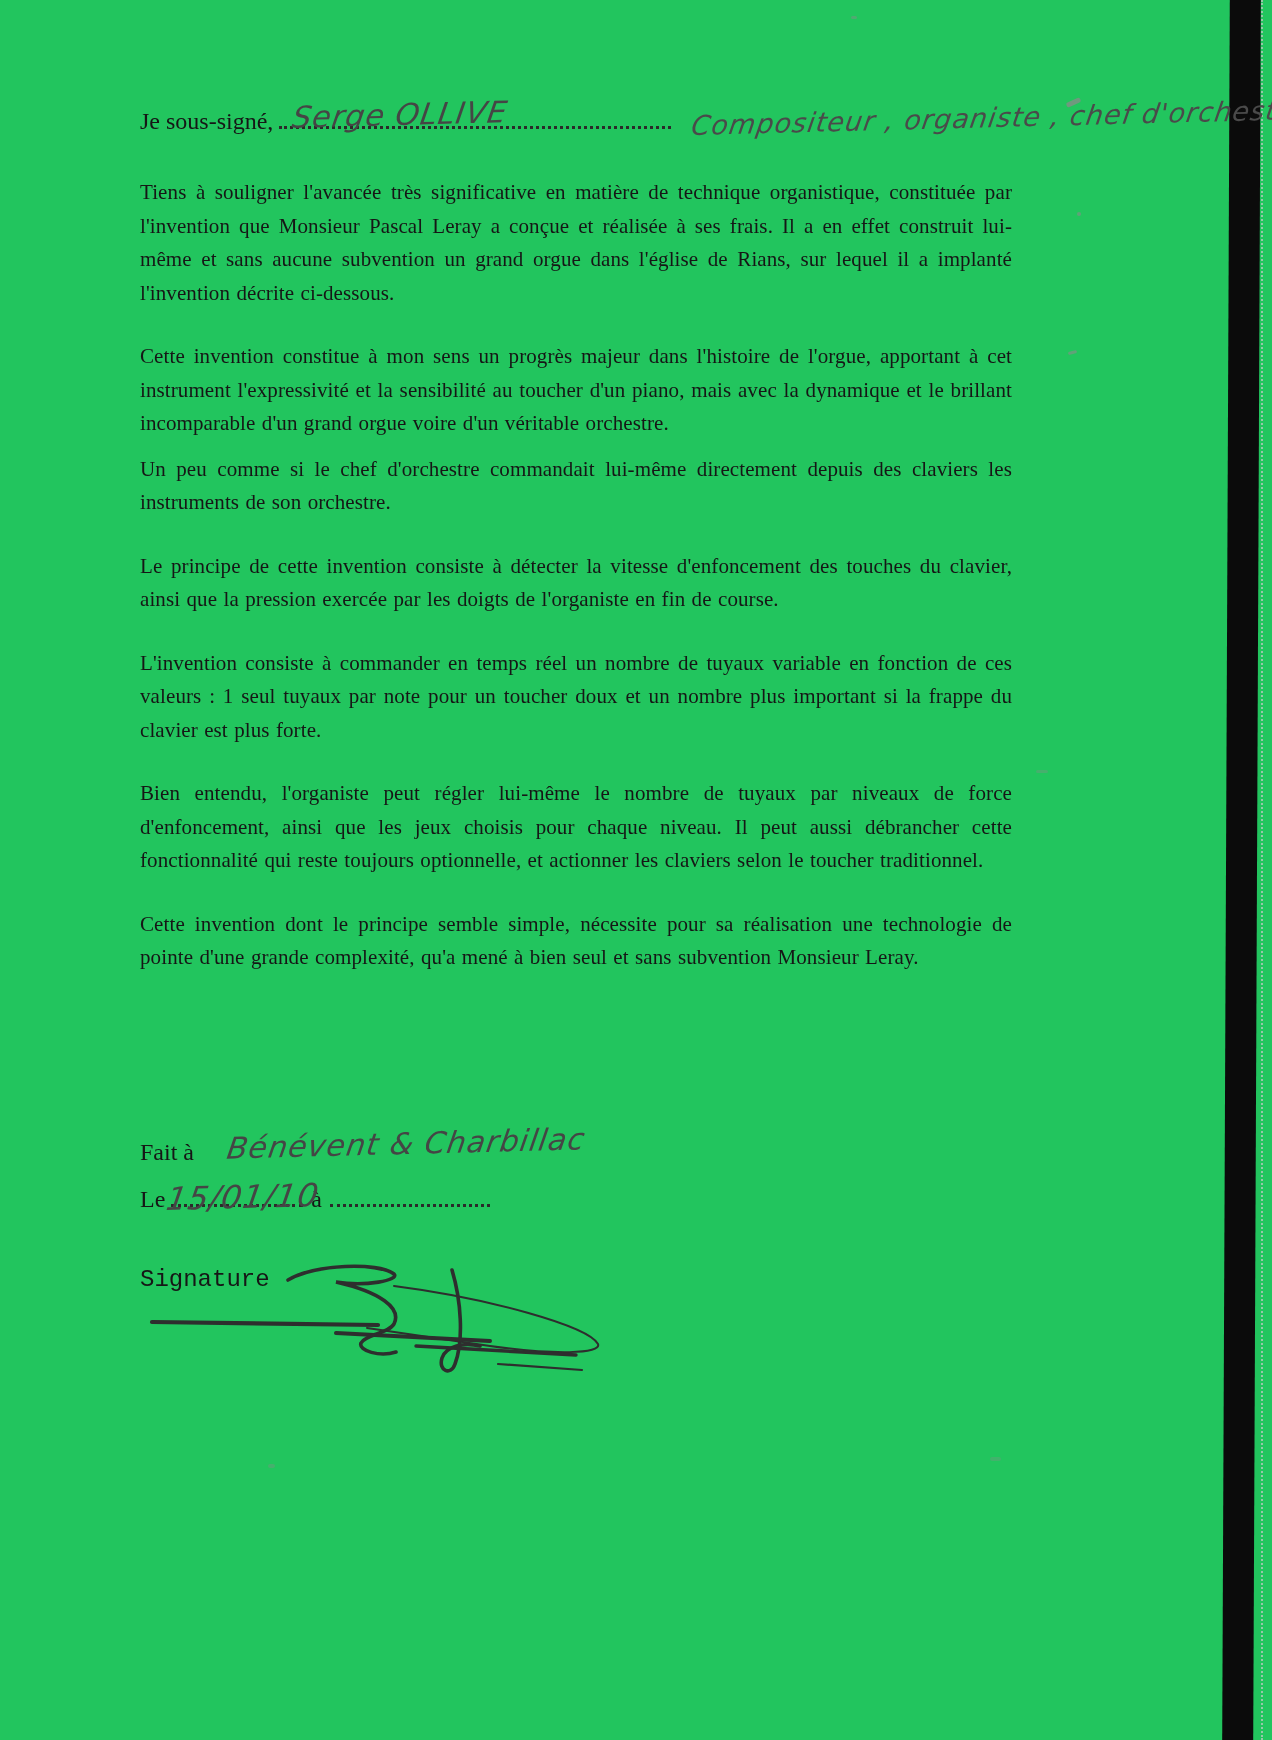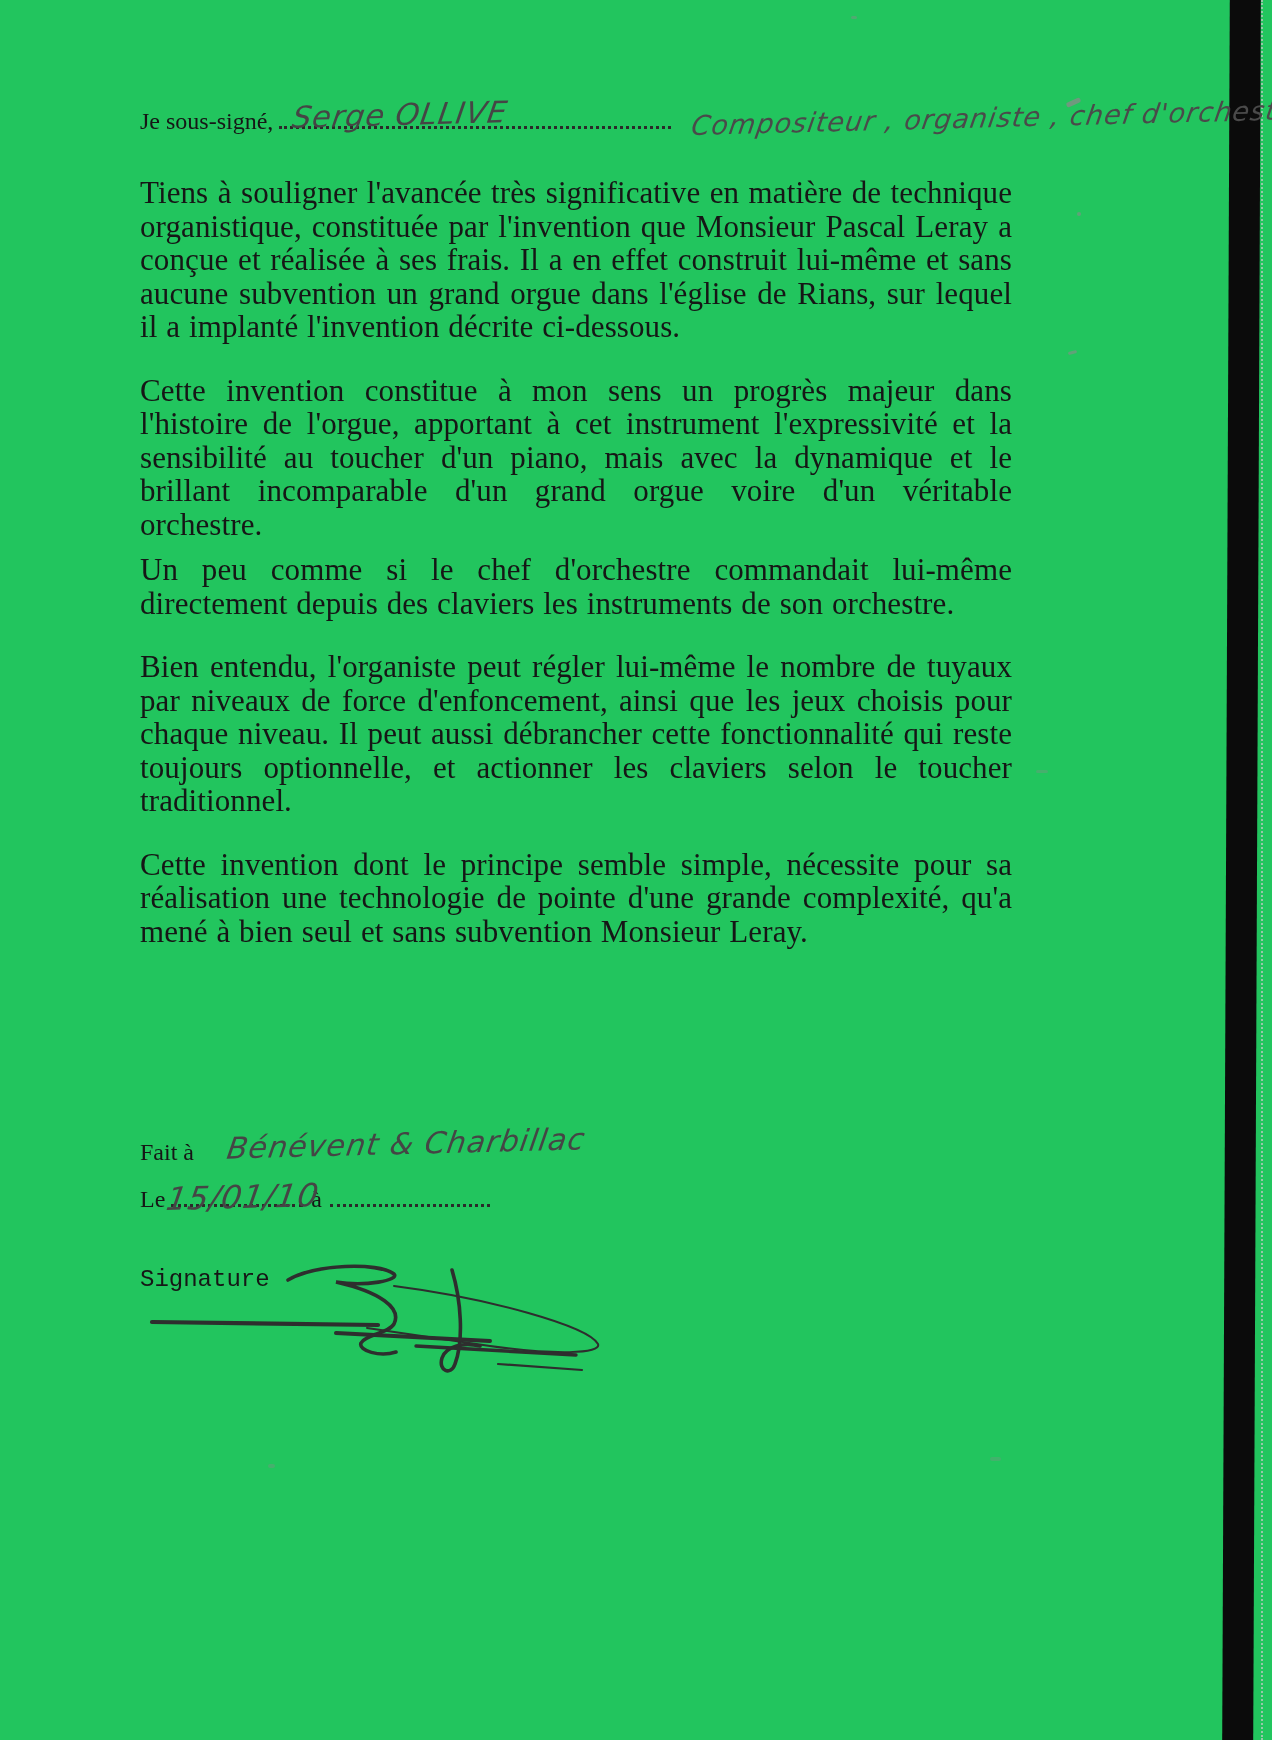--- a/index.html
+++ b/index.html
@@ -16,21 +16,21 @@
 
   
   .signed-line{margin-top:102px;font-size:24px;white-space:nowrap;height:40px;}
   .dotted-name{display:inline-block;width:392px;height:24px;border-bottom:3px dotted #2a2a2a;position:relative;vertical-align:baseline;margin-left:6px;}
   .hw{font-family:"DejaVu Sans",sans-serif;font-style:italic;color:#454545;display:inline-block;transform:skewX(-10deg) rotate(-1.5deg);letter-spacing:1px;}
   .hw-name{position:absolute;left:14px;bottom:-6px;font-size:30px;}
   .hw-titles{font-size:27px;margin-left:22px;vertical-align:2px;color:#4a4a4a;}
 
   
   .para{
-    font-size:31px;line-height:33.5px;text-align:justify;
+    font-size:21px;line-height:33.5px;text-align:justify;
     margin:30px 0 0 0;letter-spacing:.1px;word-spacing:1px;
   }
   .para.first{margin-top:34px;}
   .para.attach{margin-top:12px;}
 
   
   .closing{position:absolute;left:140px;top:1126px;font-size:24px;width:700px;}
   .fait-line{position:relative;height:56px;}
   .hw-place{font-size:30px;margin-left:34px;vertical-align:6px;}
   .le-line{position:relative;margin-top:2px;height:56px;}
@@ -61,20 +61,22 @@
 
   <div class="content">
 
     <div class="signed-line">
       <span>Je sous-signé,</span><span class="dotted-name"><span class="hw hw-name">Serge OLLIVE</span></span><span class="hw hw-titles">Compositeur , organiste , chef d'orchestre</span>
     </div>
 
     <p class="para first">Tiens à souligner l'avancée très significative en matière de technique organistique, constituée par l'invention que Monsieur Pascal Leray a conçue et réalisée à ses frais. Il a en effet construit lui-même et sans aucune subvention un grand orgue dans l'église de Rians, sur lequel il a implanté l'invention décrite ci-dessous.</p>
     <p class="para">Cette invention constitue à mon sens un progrès majeur dans l'histoire de l'orgue, apportant à cet instrument l'expressivité et la sensibilité au toucher d'un piano, mais avec la dynamique et le brillant incomparable d'un grand orgue voire d'un véritable orchestre.</p>
     <p class="para attach">Un peu comme si le chef d'orchestre commandait lui-même directement depuis des claviers les instruments de son orchestre.</p>
+    <p class="para">Le principe de cette invention consiste à détecter la vitesse d'enfoncement des touches du clavier, ainsi que la pression exercée par les doigts de l'organiste en fin de course.</p>
+    <p class="para">L'invention consiste à commander en temps réel un nombre de tuyaux variable en fonction de ces valeurs : 1 seul tuyaux par note pour un toucher doux et un nombre plus important si la frappe du clavier est plus forte.</p>
     <p class="para">Bien entendu, l'organiste peut régler lui-même le nombre de tuyaux par niveaux de force d'enfoncement, ainsi que les jeux choisis pour chaque niveau. Il peut aussi débrancher cette fonctionnalité qui reste toujours optionnelle, et actionner les claviers selon le toucher traditionnel.</p>
     <p class="para">Cette invention dont le principe semble simple, nécessite pour sa réalisation une technologie de pointe d'une grande complexité, qu'a mené à bien seul et sans subvention Monsieur Leray.</p>
   </div>
 
   <div class="closing">
     <div class="fait-line">
       <span>Fait à</span><span class="hw hw-place">Bénévent &amp; Charbillac</span>
     </div>
     <div class="le-line">
       <span>Le</span><span class="dots dots-date"><span class="hw hw-date">15/01/10</span></span><span class="a-label">à</span><span class="dots dots-place2"></span>

